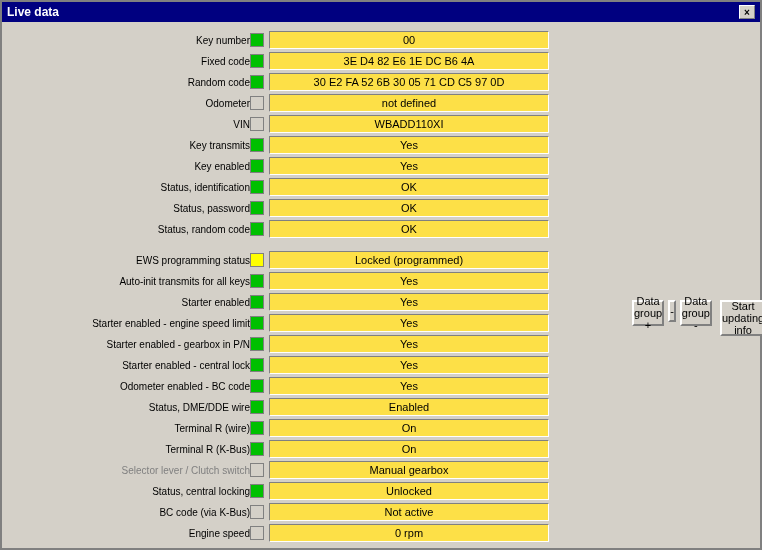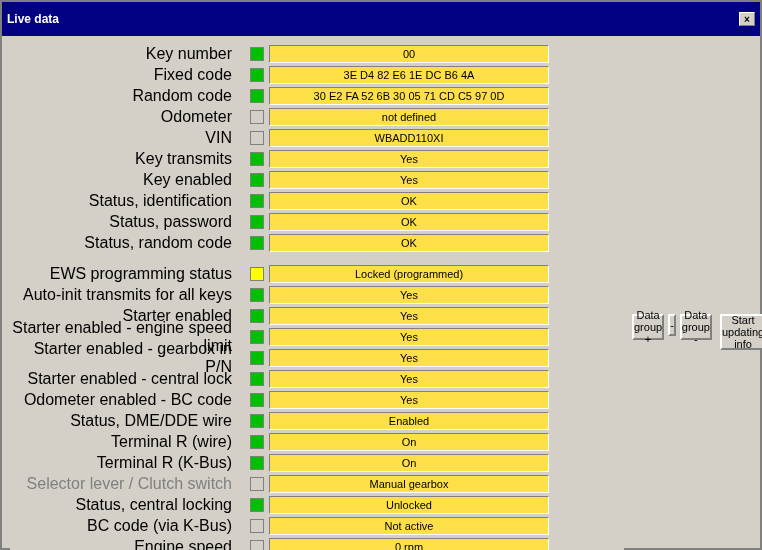--- a/index.html
+++ b/index.html
@@ -15,21 +15,21 @@
       width: 762px;
       height: 550px;
       background: #d4d0c8;
       border: 2px solid #808080;
       display: flex;
       flex-direction: column;
     }
     .title-bar {
       background: #000080;
       color: white;
-      padding: 10px 5px;
+      padding: 3px 5px;
       display: flex;
       justify-content: space-between;
       align-items: center;
       font-size: 12px;
       font-weight: bold;
       flex-shrink: 0;
     }
     .title-bar-close {
       width: 16px;
       height: 14px;
@@ -63,23 +63,23 @@
     }
     .data-row {
       display: flex;
       align-items: center;
       height: 20px;
       margin-bottom: 1px;
     }
     .row-label {
       text-align: right;
       width: 240px;
-      padding-right: 18px;
+      padding-right: 0;
       color: #000000;
-      font-size: 16px;
+      font-size: 10px;
       flex-shrink: 0;
     }
     .row-label.disabled {
       color: #808080;
     }
     .indicator {
       width: 14px;
       height: 14px;
       border: 1px solid #808080;
       margin-right: 5px;

